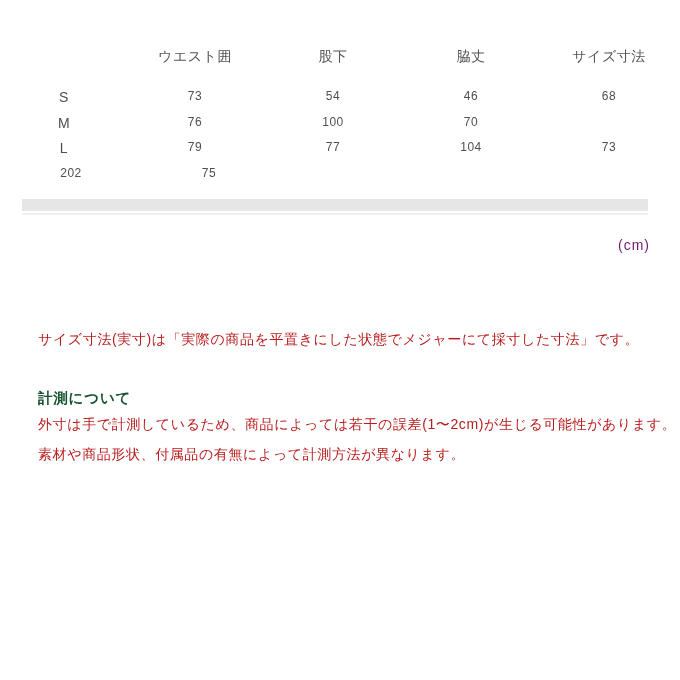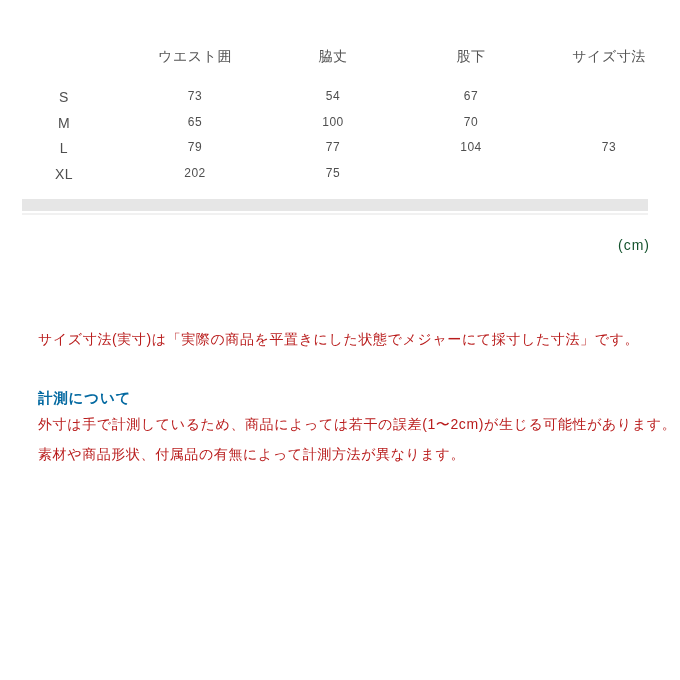--- a/index.html
+++ b/index.html
@@ -46,21 +46,21 @@
     background: #f1f1f1;
   }
 
   
   .unit-label {
     position: absolute;
     top: 237px;
     right: 30px;
     font-size: 14px;
     letter-spacing: 1px;
-    color: #14532d;
+    color: #701a75;
   }
 
   
   .note {
     position: absolute;
     left: 38px;
     right: 18px;
     font-size: 14px;
     line-height: 16px;
     letter-spacing: 0.6px;
@@ -68,63 +68,63 @@
     white-space: nowrap;
   }
   .note.n1 { top: 331px; }
   .note-heading {
     position: absolute;
     left: 38px;
     top: 389px;
     font-size: 14.5px;
     font-weight: bold;
     letter-spacing: 0.8px;
-    color: #0369a1;
+    color: #14532d;
   }
   .note.n2 { top: 416px; }
   .note.n3 { top: 446px; }
 </style>
 </head>
 <body>
 
 <div>
 
   <div class="size-table">
     <div class="trow header">
       <div class="tcell c-size"></div>
       <div class="tcell c-val">ウエスト囲</div>
+      <div class="tcell c-val">股下</div>
       <div class="tcell c-val">脇丈</div>
-      <div class="tcell c-val">股下</div>
       <div class="tcell c-val">サイズ寸法</div>
     </div>
 
     <div class="trow body">
       <div class="tcell c-size">S</div>
       <div class="tcell c-val">73</div>
       <div class="tcell c-val">54</div>
-      <div class="tcell c-val">67</div>
+      <div class="tcell c-val">46</div>
+      <div class="tcell c-val">68</div>
     </div>
 
     <div class="trow body">
       <div class="tcell c-size">M</div>
-      <div class="tcell c-val">65</div>
+      <div class="tcell c-val">76</div>
       <div class="tcell c-val">100</div>
       <div class="tcell c-val">70</div>
     </div>
 
     <div class="trow body">
       <div class="tcell c-size">L</div>
       <div class="tcell c-val">79</div>
       <div class="tcell c-val">77</div>
       <div class="tcell c-val">104</div>
       <div class="tcell c-val">73</div>
     </div>
 
     <div class="trow body">
-      <div class="tcell c-size">XL</div>
       <div class="tcell c-val">202</div>
       <div class="tcell c-val">75</div>
     </div>
   </div>
 
   <div class="divider-bar"></div>
   <div class="divider-bar-thin"></div>
 
   <div class="unit-label">(cm)</div>
 

